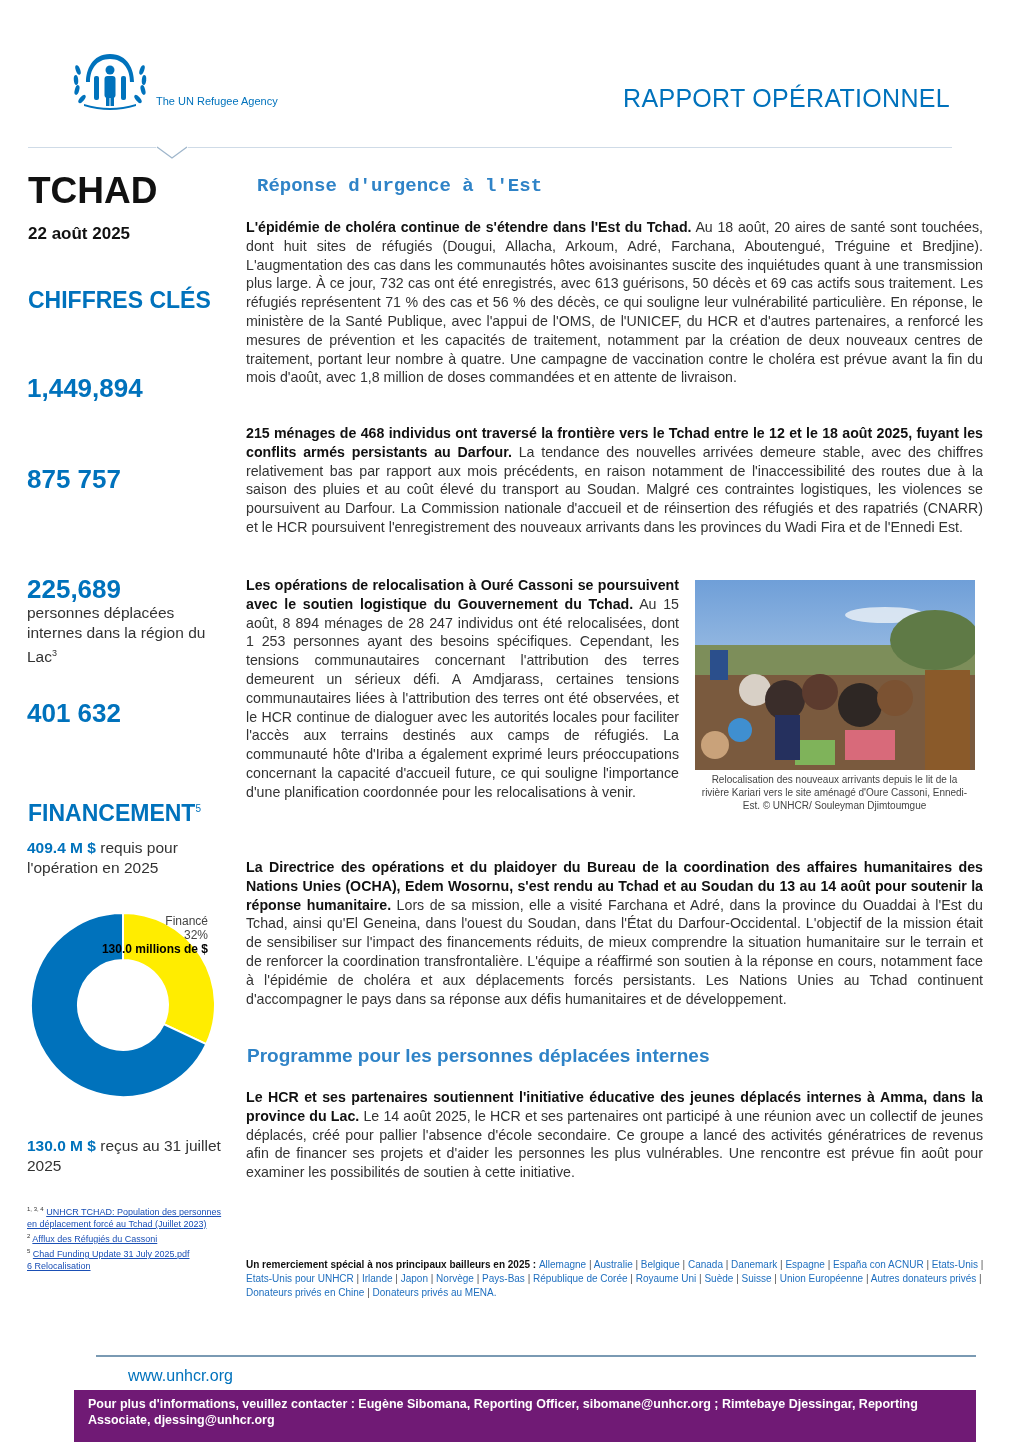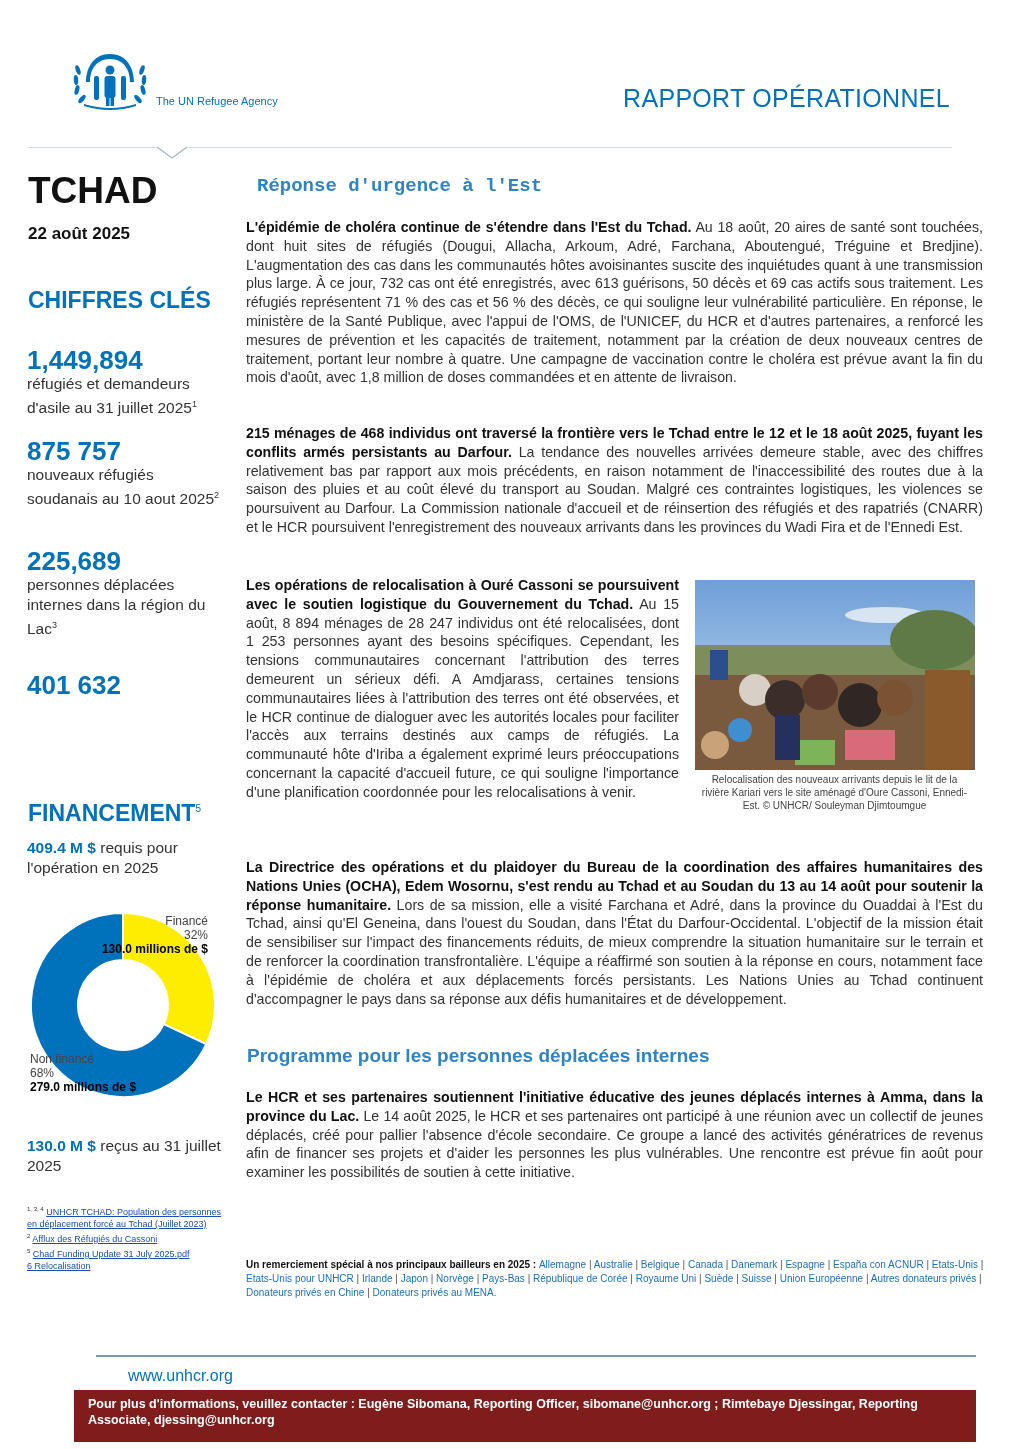--- a/index.html
+++ b/index.html
@@ -10,21 +10,21 @@
   .logo-emblem { position: absolute; left: 0; top: 0; width: 80px; height: 64px; }
   .logo-word { position: absolute; left: 86px; top: 2px; font-weight: bold; font-size: 44px; color: #0072bc; letter-spacing: 0.5px; line-height: 44px; }
   .logo-sub { position: absolute; left: 86px; top: 46px; font-weight: normal; font-size: 11px; color: #0072bc; line-height: 14px; }
   .report-title { right: 74px; top: 84px; font-size: 25px; color: #0072bc; letter-spacing: 0.3px; }
   .header-rule { left: 28px; top: 147px; width: 924px; height: 1px; background: #cfdbe7; }
   .header-notch { left: 156px; top: 140px; width: 32px; height: 20px; }
   
   .country { left: 28px; top: 170px; font-size: 37px; font-weight: bold; color: #111; }
   .date { left: 28px; top: 224px; font-size: 17px; font-weight: bold; color: #111; }
   .section-key { left: 28px; top: 287px; font-size: 23px; font-weight: bold; color: #0072bc; }
-  .fig-num { font-size: 26px; font-weight: bold; color: #0072bc; line-height: 28px; }
+  .fig-num { font-size: 26px; font-weight: bold; color: #0072bc; line-height: 28px; margin-top: 28px; }
   .fig-desc { font-size: 15.5px; color: #333; line-height: 20px; }
   .fig { left: 27px; width: 195px; }
   .fig sup { font-size: 9px; }
   .fin-title { left: 28px; top: 800px; font-size: 23px; font-weight: bold; color: #0072bc; }
   .fin-title sup { font-size: 10px; font-weight: normal; }
   .fin-req { left: 27px; top: 838px; width: 195px; font-size: 15.5px; line-height: 20px; color: #333; }
   .fin-req b, .fin-rec b { color: #0072bc; }
   .donut { left: 28px; top: 910px; width: 190px; height: 190px; }
   .donut-label { font-size: 12px; line-height: 14px; color: #444; position: absolute; }
   .donut-label b { color: #000; }
@@ -37,21 +37,21 @@
   .para { font-size: 14.2px; line-height: 18.8px; color: #333; text-align: justify; }
   .para b { color: #111; }
   .photo { left: 695px; top: 580px; width: 280px; height: 190px; overflow: hidden; }
   .caption { left: 697px; top: 773px; width: 275px; font-size: 10px; line-height: 13px; color: #444; text-align: center; }
   .thanks { left: 246px; top: 1258px; width: 740px; font-size: 10px; line-height: 14px; color: #555; }
   .thanks b { color: #111; }
   .thanks .donor { color: #1f6fbf; }
   
   .footer-rule { left: 96px; top: 1355px; width: 880px; height: 2px; background: #7a9ab3; }
   .footer-web { left: 128px; top: 1367px; font-size: 16px; color: #0072bc; }
-  .footer-bar { left: 74px; top: 1390px; width: 902px; height: 52px; background: #7f1d1d; }
+  .footer-bar { left: 74px; top: 1390px; width: 902px; height: 52px; background: #701a75; }
   .footer-contact { position: absolute; left: 14px; top: 6px; right: 14px; font-size: 12.5px; font-weight: bold; color: #ffffff; line-height: 16px; }
 </style>
 </head>
 <body>
 
 <div class="abs logo">
   <svg class="logo-emblem" viewBox="0 0 80 64">
     <g fill="#0072bc">
       <path d="M40 6 C22 6 16 22 16 34 L20 34 C20 22 26 11 40 11 C54 11 60 22 60 34 L64 34 C64 22 58 6 40 6 Z"></path>
       <circle cx="40" cy="22" r="4.5"></circle>
@@ -81,25 +81,23 @@
   <rect x="0" y="6" width="32" height="4" fill="#ffffff"></rect>
   <polyline points="1,7 16,18 31,7" fill="none" stroke="#9fb6cb" stroke-width="1.3"></polyline>
 </svg>
 
 <div class="abs country">TCHAD</div>
 <div class="abs date">22 août 2025</div>
 <div class="abs section-key">CHIFFRES CLÉS</div>
 
 <div class="abs fig" style="top:346px;">
   <div class="fig-num">1,449,894</div>
-  <div class="fig-desc"><span>réfugiés et demandeurs d'asile au 31 juillet 2025</span><sup>1</sup></div>
 </div>
 <div class="abs fig" style="top:437px;">
   <div class="fig-num">875 757</div>
-  <div class="fig-desc"><span>nouveaux réfugiés soudanais au 10 aout 2025</span><sup>2</sup></div>
 </div>
 <div class="abs fig" style="top:547px;">
   <div class="fig-num">225,689</div>
   <div class="fig-desc"><span>personnes déplacées internes dans la région du Lac</span><sup>3</sup></div>
 </div>
 <div class="abs fig" style="top:671px;">
   <div class="fig-num">401 632</div>
 </div>
 
 <div class="abs fin-title"><span>FINANCEMENT</span><sup>5</sup></div>
@@ -107,25 +105,20 @@
 
 <div class="abs donut">
   <svg id="donut-svg" width="190" height="190" viewBox="0 0 190 190">
       <path d="M95,3 A92,92 0 0 1 178.2440888268738,134.17169482398668 L135.7172173609709,114.16006812042828 A45,45 0 0 0 95,50 Z" fill="#ffed00" stroke="#ffffff" stroke-width="2"></path>
       <path d="M178.2440888268738,134.17169482398668 A92,92 0 1 1 95.00000000000007,3 L95.00000000000003,50 A45,45 0 1 0 135.7172173609709,114.16006812042828 Z" fill="#0072bc" stroke="#ffffff" stroke-width="2"></path>
     </svg>
   <div class="donut-label" style="right:10px; top:4px; text-align:right; width:120px;">
     <div>Financé</div>
     <div>32%</div>
     <b>130.0 millions de $</b>
-  </div>
-  <div class="donut-label" style="left:2px; top:142px; width:180px;">
-    <div>Non financé</div>
-    <div>68%</div>
-    <b>279.0 millions de $</b>
   </div>
 </div>
 
 <div class="abs fin-rec"><b>130.0 M $</b><span> reçus au 31 juillet 2025</span></div>
 
 <div class="abs footnotes">
   <div><sup>1, 3, 4</sup> <a>UNHCR TCHAD: Population des personnes en déplacement forcé au Tchad (Juillet 2023)</a></div>
   <div><sup>2</sup> <a>Afflux des Réfugiés du Cassoni</a></div>
   <div><sup>5</sup> <a>Chad Funding Update 31 July 2025.pdf</a></div>
   <div><a>6 Relocalisation</a></div>

